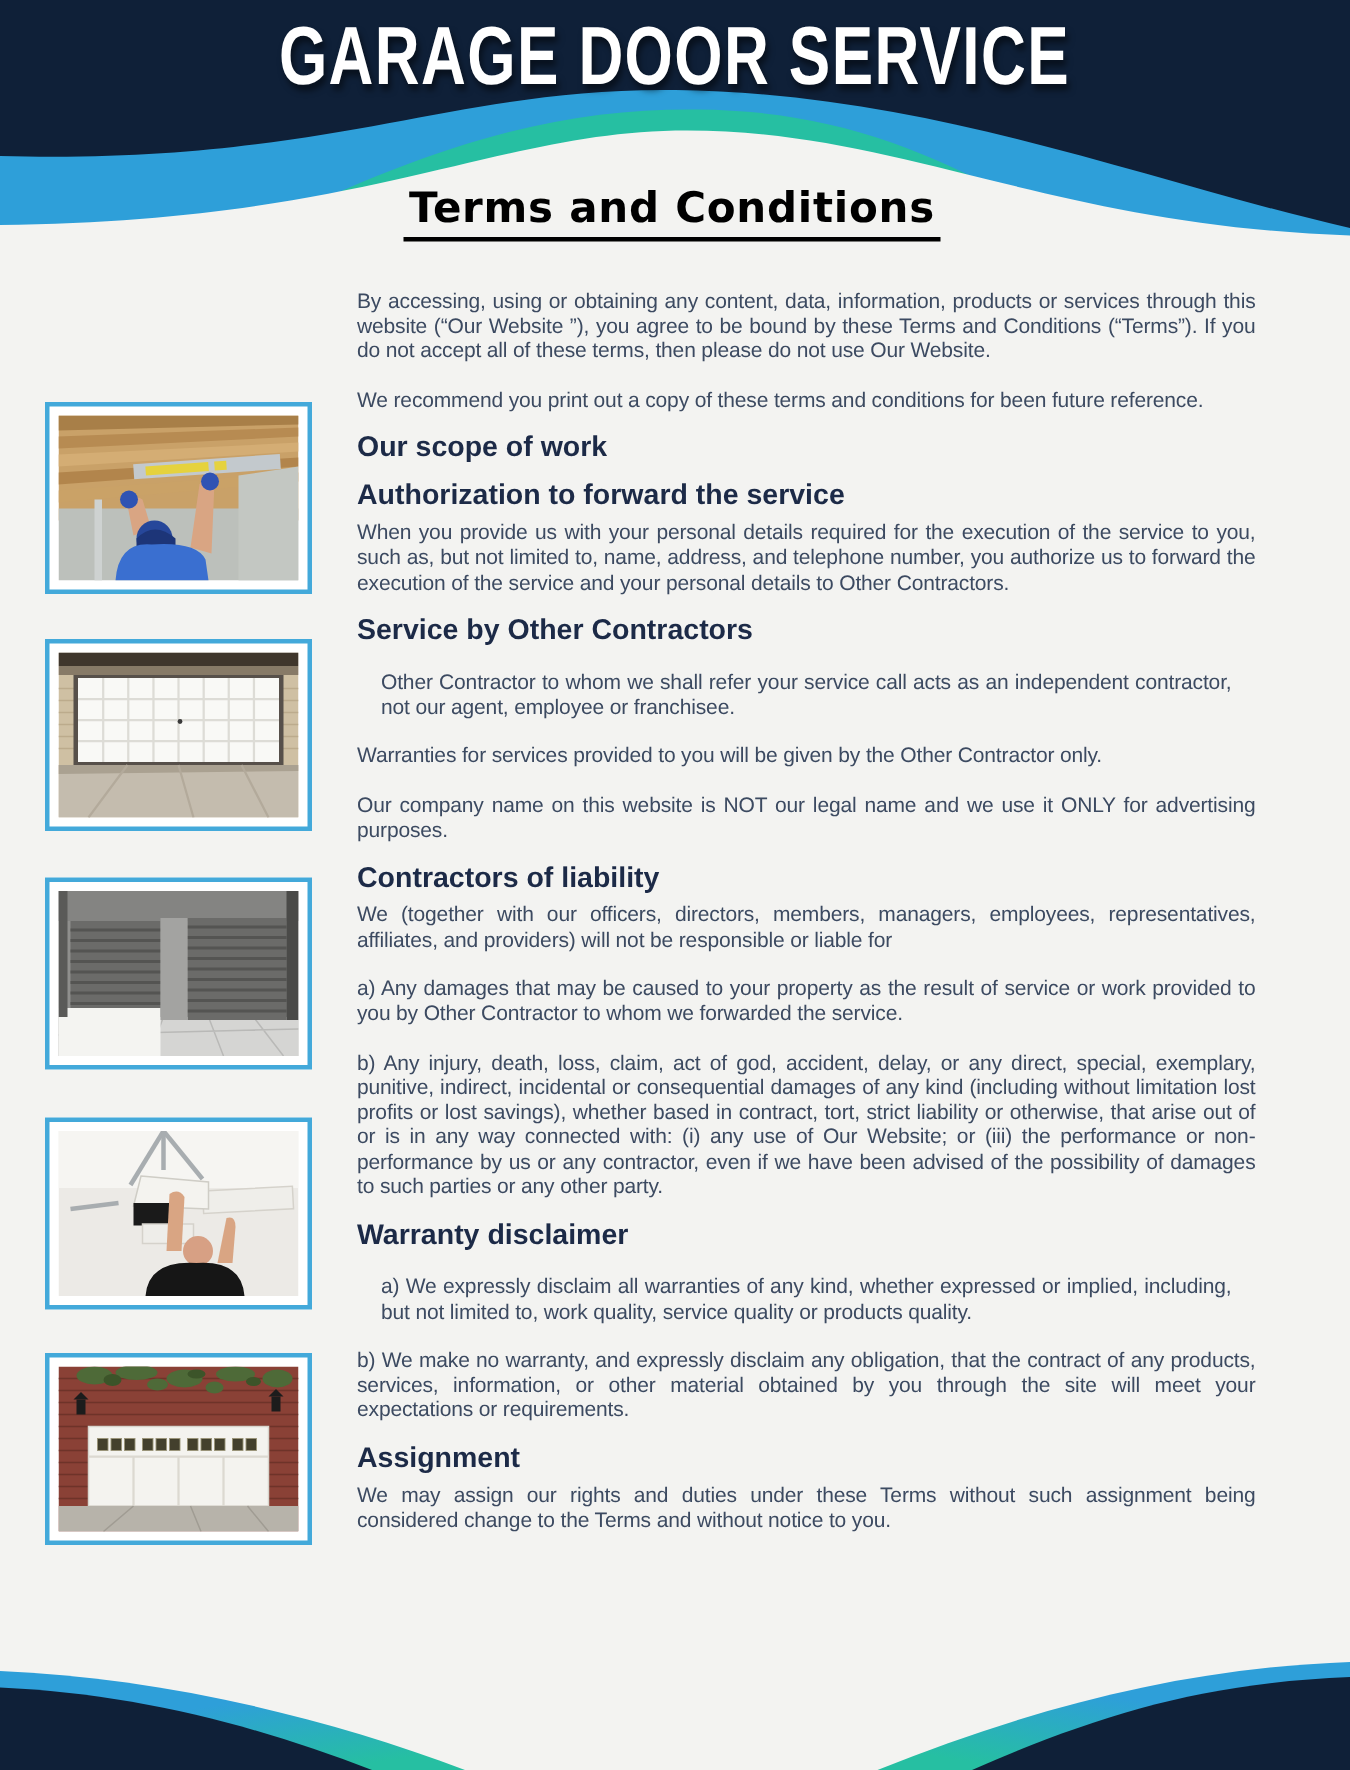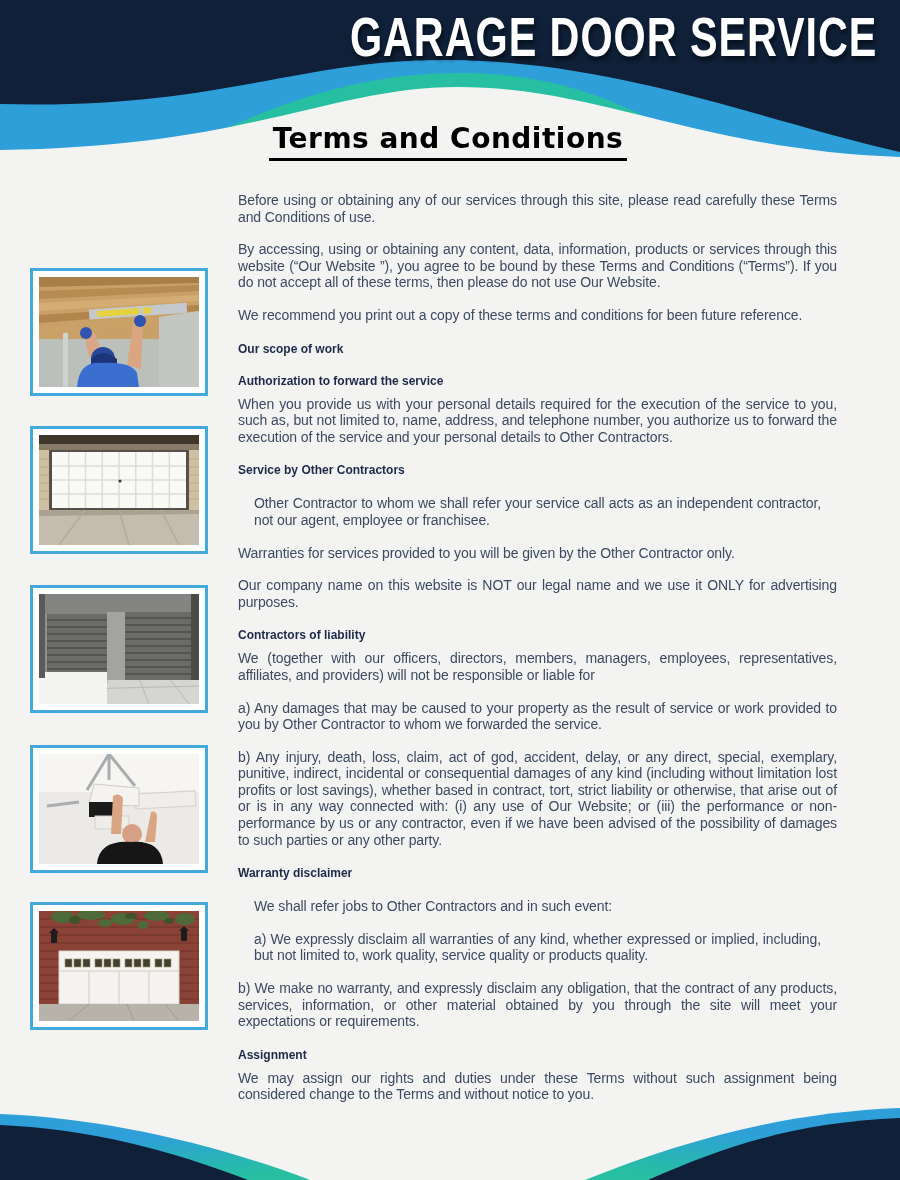--- a/index.html
+++ b/index.html
@@ -5,21 +5,21 @@
   * { margin:0; padding:0; box-sizing:border-box; }
   html,body { width:900px; }
   body {
     position:relative; width:900px; height:1180px;
     background:#f3f3f1; overflow:hidden;
     font-family:"Liberation Sans", sans-serif;
   }
   
   .header-wave { position:absolute; top:0; left:0; width:900px; height:170px; display:block; }
   .brand {
-    position:absolute; top:6px; left:0; width:900px; text-align:right; z-index:5;
+    position:absolute; top:6px; left:0; width:900px; text-align:center; z-index:5;
     color:#ffffff; font-size:45px; font-weight:bold; letter-spacing:1px;
     text-shadow:2px 3px 4px rgba(0,0,0,0.5);
   }
   .brand span { display:inline-block; transform:scale(0.92,1.22); transform-origin:center top; }
   .page-title-wrap { position:absolute; top:122px; left:0; width:896px; text-align:center; z-index:6; }
   .page-title {
     display:inline-block; font-family:"DejaVu Sans", sans-serif;
     font-size:28px; font-weight:bold; color:#000;
     border-bottom:3px solid #000; padding:0 4px 3px 4px; letter-spacing:0.5px;
   }
@@ -33,21 +33,21 @@
   .photo-frame svg { width:100%; height:100%; display:block; }
   
   .terms {
     position:absolute; left:238px; top:192px; width:599px; z-index:3;
     color:#3c4a61; font-size:14px; line-height:16.6px; letter-spacing:-0.1px;
     text-align:justify;
   }
   .terms p.para { margin:0 0 16px 0; }
   .terms p.para.tight { margin:16px; }
   .terms h3.sec-heading {
-    color:#1c2a47; font-size:12px; line-height:18px;
+    color:#1c2a47; font-size:19px; line-height:18px;
     margin:14px 0 6px 0; text-align:left; letter-spacing:0;
   }
 </style>
 </head>
 <body>
 
 <svg class="header-wave" viewBox="0 0 900 170" preserveAspectRatio="none" aria-hidden="true">
   <rect x="0" y="0" width="900" height="170" fill="#0f2038"></rect>
   <path d="M0,104 C220,110 300,58 450,60 C620,62 760,120 900,152 L900,170 L0,170 Z" fill="#2e9fd9"></path>
   <path d="M140,170 C280,96 370,72 465,73 C570,74 640,108 740,170 Z" fill="#26bfa2"></path>
@@ -237,36 +237,34 @@
         <line x1="80" y1="60" x2="80" y2="93"></line>
         <line x1="110" y1="60" x2="110" y2="93"></line>
       <line x1="20" y1="60" x2="140" y2="60"></line>
     </g>
     <rect x="0" y="93" width="160" height="17" fill="#b7b3aa"></rect>
     <path d="M30,110 L50,93 M95,110 L88,93 M140,110 L126,93" stroke="#a09c93" stroke-width="1" fill="none"></path>
   </svg>
 </div>
 
 <main class="terms">
-    <p class="para">Before using or obtaining any of our services through this site, please read carefully these Terms and Conditions of use.</p>
     <p class="para">By accessing, using or obtaining any content, data, information, products or services through this website (“Our Website ”), you agree to be bound by these Terms and Conditions (“Terms”). If you do not accept all of these terms, then please do not use Our Website.</p>
     <p class="para">We recommend you print out a copy of these terms and conditions for been future reference.</p>
     <h3 class="sec-heading">Our scope of work</h3>
     <h3 class="sec-heading">Authorization to forward the service</h3>
     <p class="para">When you provide us with your personal details required for the execution of the service to you, such as, but not limited to, name, address, and telephone number, you authorize us to forward the execution of the service and your personal details to Other Contractors.</p>
     <h3 class="sec-heading">Service by Other Contractors</h3>
     <p class="para tight">Other Contractor to whom we shall refer your service call acts as an independent contractor, not our agent, employee or franchisee.</p>
     <p class="para">Warranties for services provided to you will be given by the Other Contractor only.</p>
     <p class="para">Our company name on this website is NOT our legal name and we use it ONLY for advertising purposes.</p>
     <h3 class="sec-heading">Contractors of liability</h3>
     <p class="para">We (together with our officers, directors, members, managers, employees, representatives, affiliates, and providers) will not be responsible or liable for</p>
     <p class="para">a) Any damages that may be caused to your property as the result of service or work provided to you by Other Contractor to whom we forwarded the service.</p>
     <p class="para">b) Any injury, death, loss, claim, act of god, accident, delay, or any direct, special, exemplary, punitive, indirect, incidental or consequential damages of any kind (including without limitation lost profits or lost savings), whether based in contract, tort, strict liability or otherwise, that arise out of or is in any way connected with: (i) any use of Our Website; or (iii) the performance or non-performance by us or any contractor, even if we have been advised of the possibility of damages to such parties or any other party.</p>
     <h3 class="sec-heading">Warranty disclaimer</h3>
-    <p class="para tight">We shall refer jobs to Other Contractors and in such event:</p>
     <p class="para tight">a) We expressly disclaim all warranties of any kind, whether expressed or implied, including, but not limited to, work quality, service quality or products quality.</p>
     <p class="para">b) We make no warranty, and expressly disclaim any obligation, that the contract of any products, services, information, or other material obtained by you through the site will meet your expectations or requirements.</p>
     <h3 class="sec-heading">Assignment</h3>
     <p class="para">We may assign our rights and duties under these Terms without such assignment being considered change to the Terms and without notice to you.</p>
   </main>
 
 <svg class="footer-wave" viewBox="0 0 900 80" preserveAspectRatio="none" aria-hidden="true">
   <defs>
     <linearGradient id="bandL" x1="0%" y1="0%" x2="70%" y2="100%">
       <stop offset="45%" stop-color="#2e9fd9"></stop>

